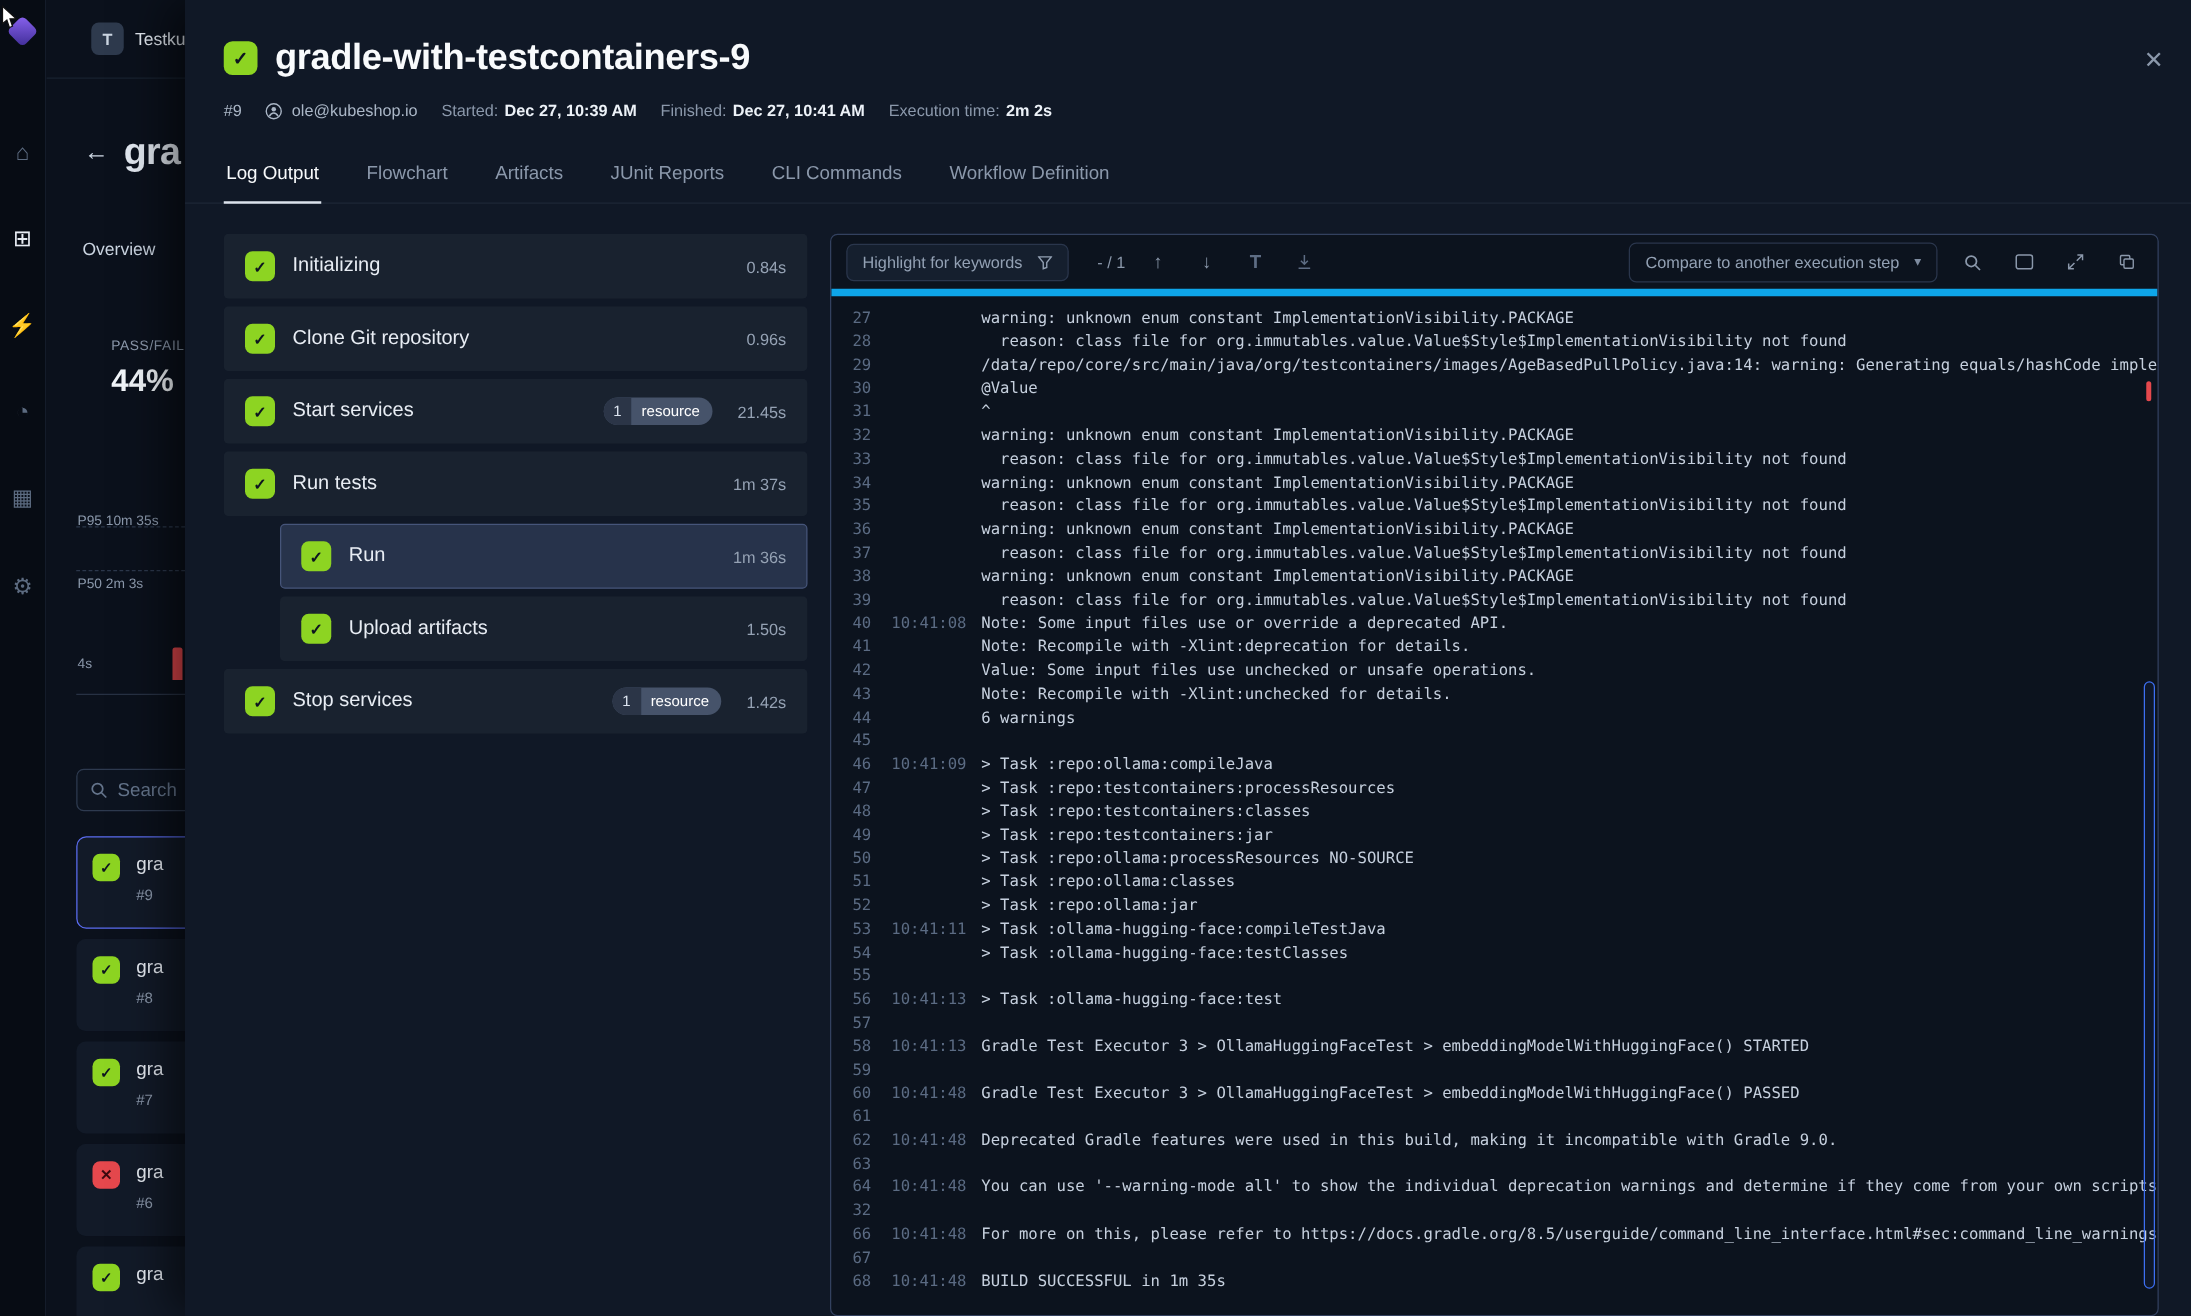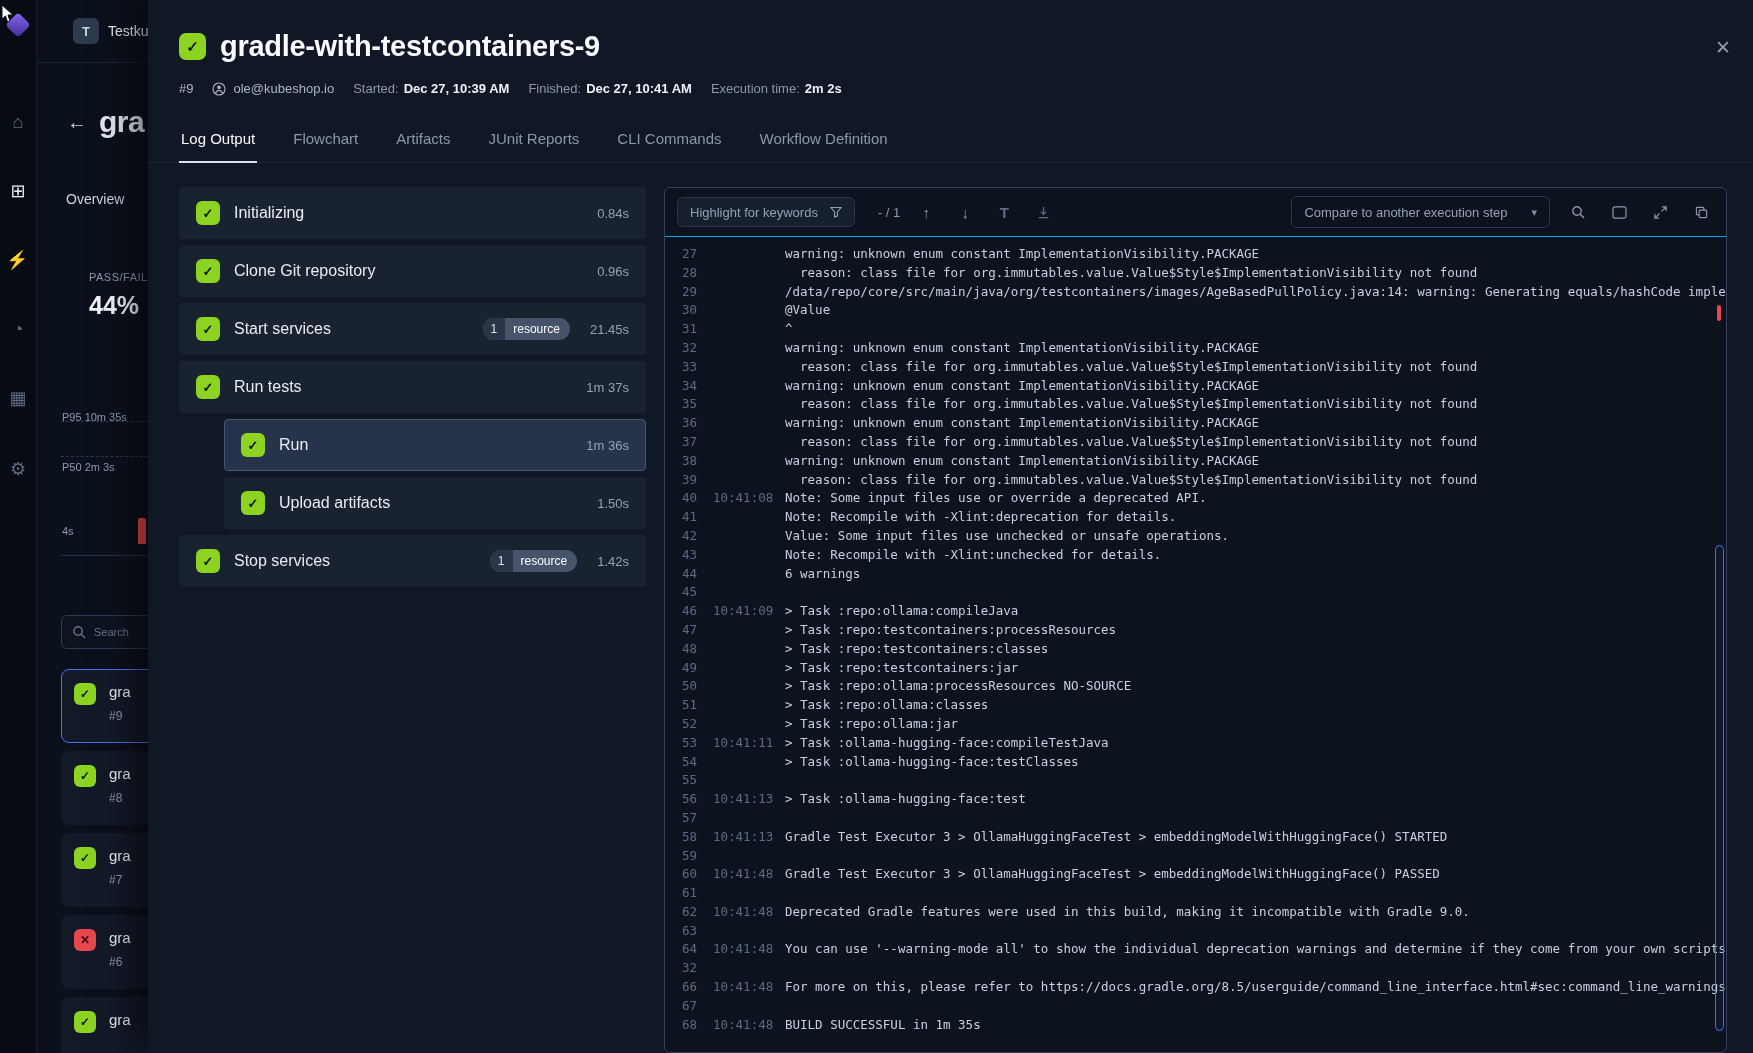--- a/index.html
+++ b/index.html
@@ -49,21 +49,21 @@
   .d1 { top:358px; } .d2 { top:393px; }
   .chart-lab { position:absolute; left:25px; font-size:11px; color:#8b98ab; white-space:nowrap; }
   .p95 { top:348px; } .p50 { top:398px; } .s4 { top:462px; }
   .ax { position:absolute; top:492px; left:24px; right:0; border-top:1px solid #273143; }
   .redbar { position:absolute; top:455px; right:2px; width:8px; height:26px;
             background:var(--failed); border-radius:2px 2px 0 0; }
   .search { position:absolute; top:552px; left:24px; width:170px; height:34px;
             border:1px solid #2e3a4f; border-radius:6px; background:#0d1420;
             display:flex; align-items:center; gap:8px; padding:0 10px; color:#64748b; }
   .search input { background:transparent; border:none; outline:none; width:90px;
-                  font-size:11px; color:#cbd5e1; font-family:inherit; }
+                  font-size:15px; color:#cbd5e1; font-family:inherit; }
   .search input::placeholder { color:#64748b; }
   .exec-list { position:absolute; top:606px; left:24px; width:210px; }
   .exec { height:74px; margin-bottom:8px; border-radius:8px; background:#121a28;
           border:1px solid transparent; display:flex; gap:13px; padding:13px 12px;
           cursor:pointer; }
   .exec.selected { border-color:var(--accent); }
   .exec-name { font-size:15px; font-weight:500; color:#e8edf4; }
   .exec-id { font-size:12px; color:#8b98ab; margin-top:9px; }
 
   
@@ -111,32 +111,32 @@
   .badge-num { background:#2b3547; color:#dbe3ee; padding:0 8px; height:100%;
                display:flex; align-items:center; }
   .badge-label { padding:0 10px 0 8px; color:#ffffff; }
   .st-dur { font-size:13px; color:#95a2b4; margin-left:6px; flex:none; }
 
   
   .log-panel { flex:1; border:1px solid #33415f; border-radius:6px;
                background:#0c131e; display:flex; flex-direction:column;
                overflow:hidden; position:relative; min-width:0; }
   .log-toolbar { height:49px; flex:none; display:flex; align-items:center;
-                 padding:0 12px; gap:13px; border-bottom:1px solid #0ea5e9; }
+                 padding:0 12px; gap:13px; border-bottom:6px solid #0ea5e9; }
   .tb-btn { display:flex; align-items:center; gap:12px; height:30px; padding:0 12px;
             background:#151f2e; border:1px solid #2a364c; border-radius:6px;
             color:#93a1b4; font-size:13px; cursor:pointer; font-family:inherit; }
   .counter { color:#8b98ab; font-size:13px; margin-left:10px; white-space:nowrap; }
   .icon-btn { background:none; border:none; color:#8b98ab; width:26px; height:26px;
               display:flex; align-items:center; justify-content:center;
               font-size:15px; cursor:pointer; }
   .icon-btn.dim { color:#5e6d84; }
   .tletter { font-weight:600; font-size:15px; }
   .tb-right { margin-left:auto; display:flex; align-items:center; gap:15px; }
-  .compare { display:flex; align-items:center; gap:24px; height:32px; padding:0 12px;
+  .compare { display:flex; align-items:center; gap:12px; height:32px; padding:0 12px;
              background:transparent; border:1px solid #2a364c; border-radius:6px;
              color:#93a1b4; font-size:13px; cursor:pointer; font-family:inherit; }
   .chev { font-size:11px; color:#7e8ca0; }
   .log-body { flex:1; padding:8px 14px 0 6px; overflow:hidden; position:relative;
               font-family:"DejaVu Sans Mono", monospace; font-size:12.5px;
               line-height:18.8px; }
   .log-row { display:flex; white-space:pre; }
   .ln { width:26px; text-align:right; color:#5b6b83; flex:none; }
   .ts { width:64px; margin-left:16px; color:#5b6b83; flex:none; }
   .txt { color:#c6d0de; margin-left:8px; }

